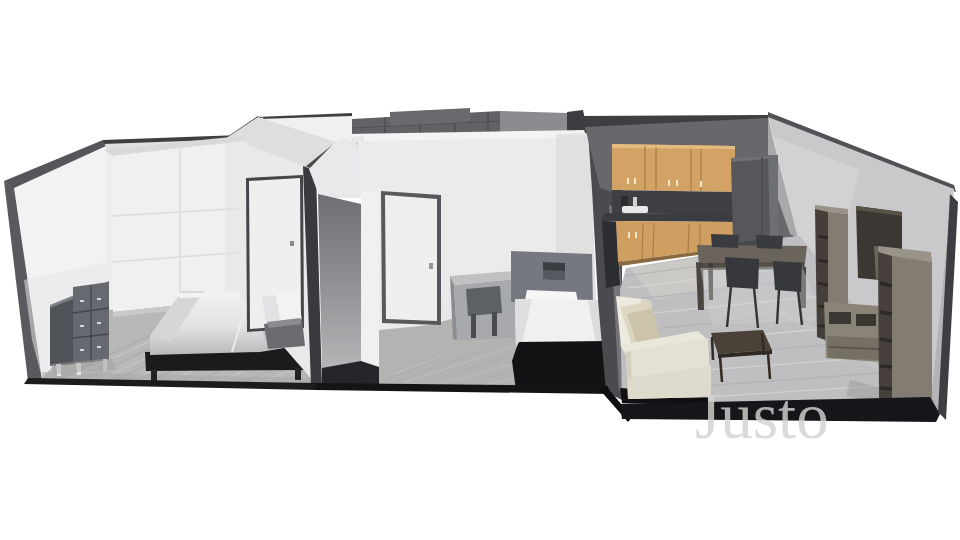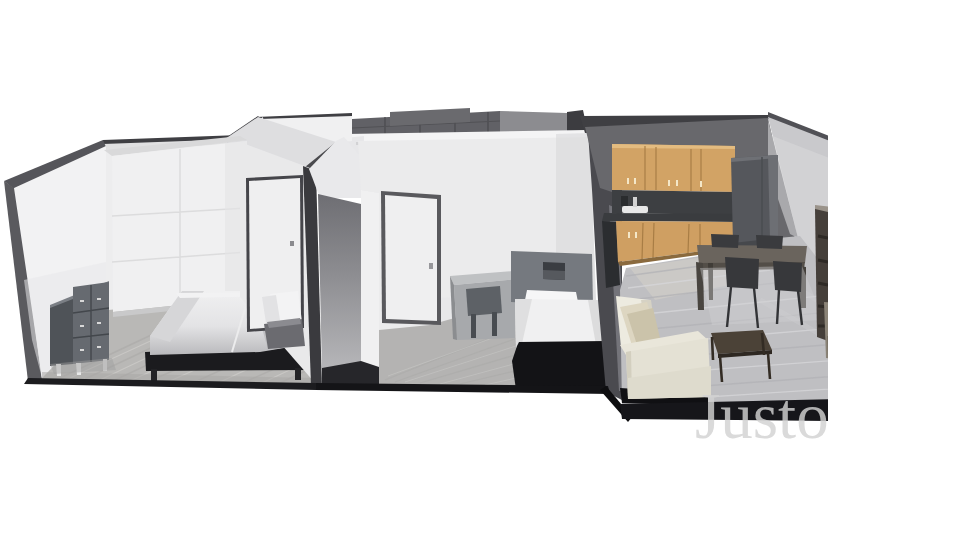--- a/index.html
+++ b/index.html
@@ -1,16 +1,16 @@
 <!DOCTYPE html>
 <html><head>
 <meta charset="utf-8">
 <style>
   html,body{margin:0;padding:0;background:#ffffff;}
-  #stage{position:relative;width:828px;height:540px;overflow:hidden;background:#ffffff;
+  #stage{position:relative;width:960px;height:540px;overflow:hidden;background:#ffffff;
          font-family:"Liberation Sans",sans-serif;text-decoration:underline;}
   svg{display:block}
 </style>
 </head>
 <body>
 <div id="stage">
 <svg width="960" height="540" viewBox="0 0 960 540" xmlns="http://www.w3.org/2000/svg">
 <defs>
 <linearGradient id="colg" x1="0" y1="0" x2="0" y2="1">
   <stop offset="0" stop-color="#6e6e73"></stop>

